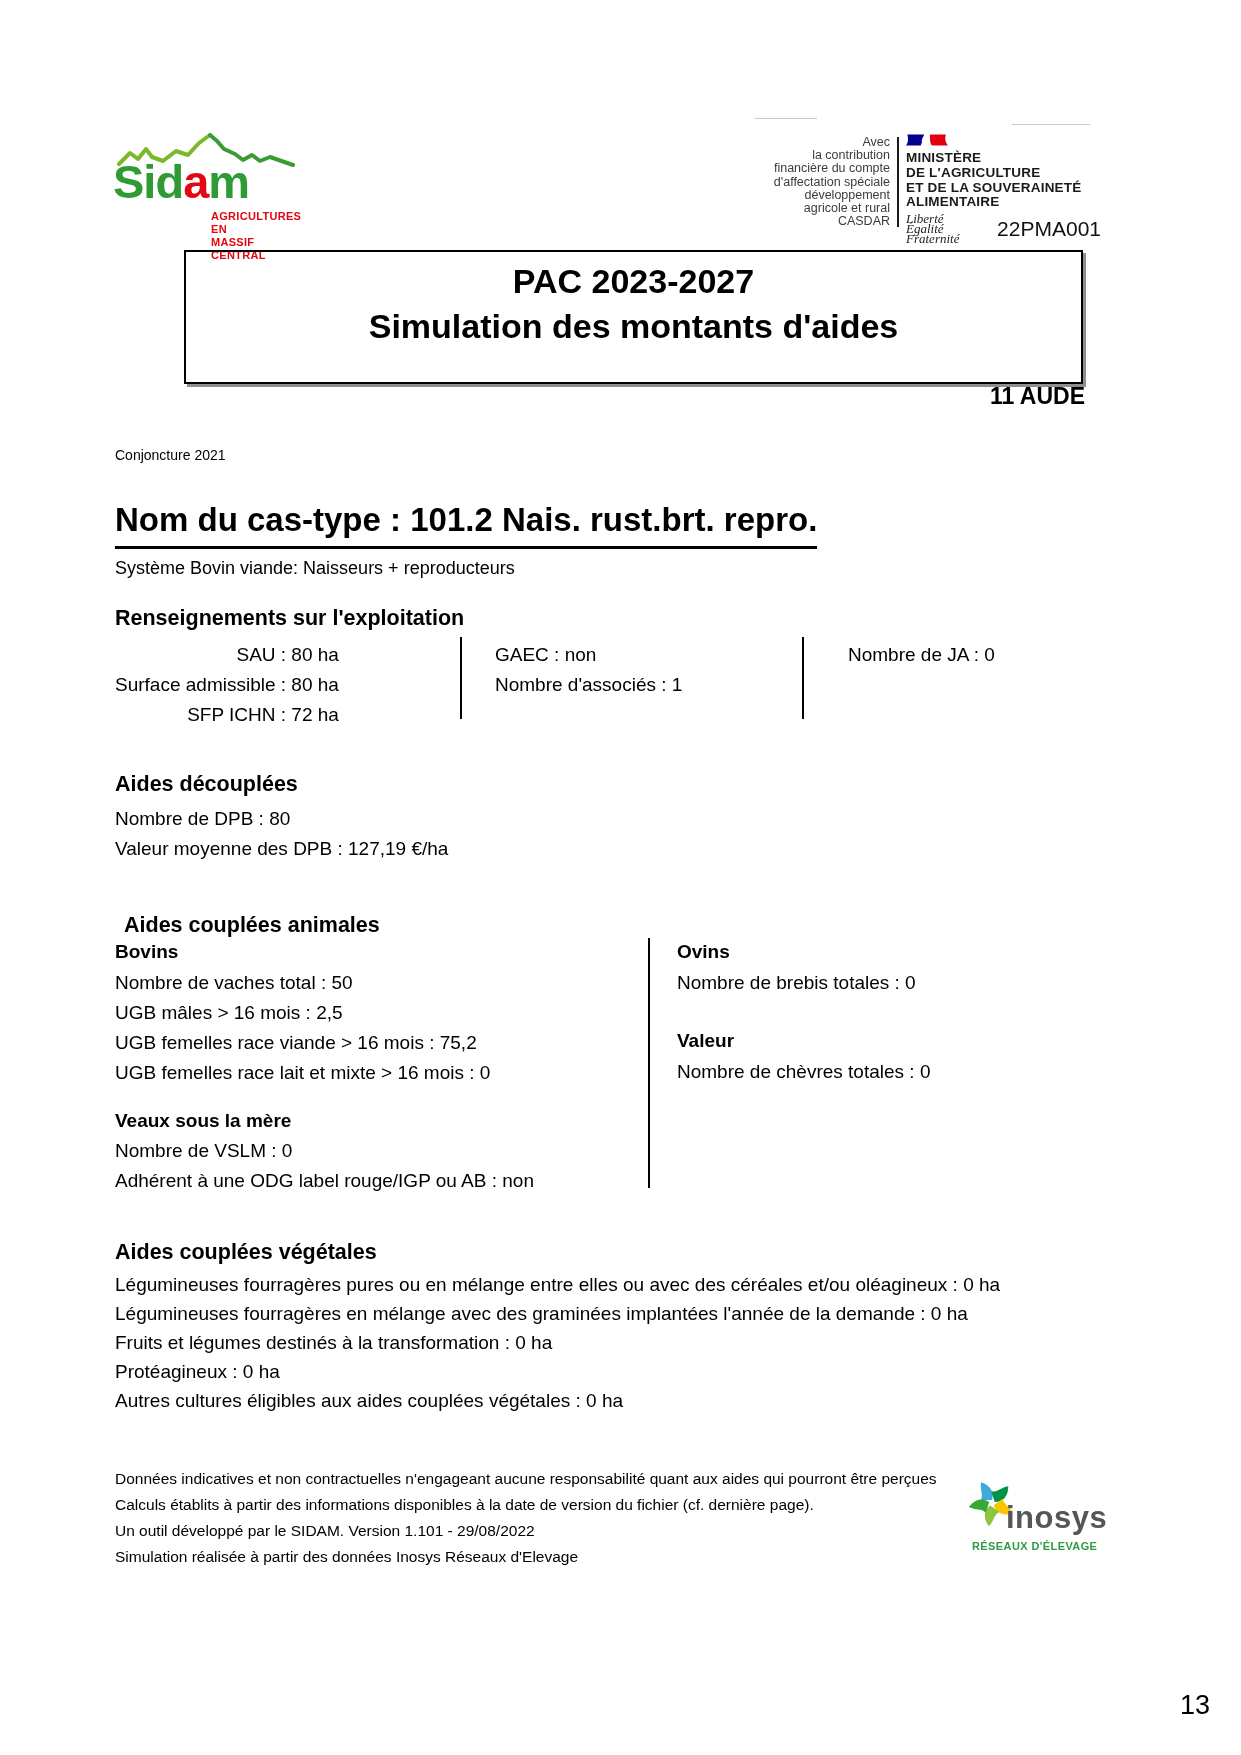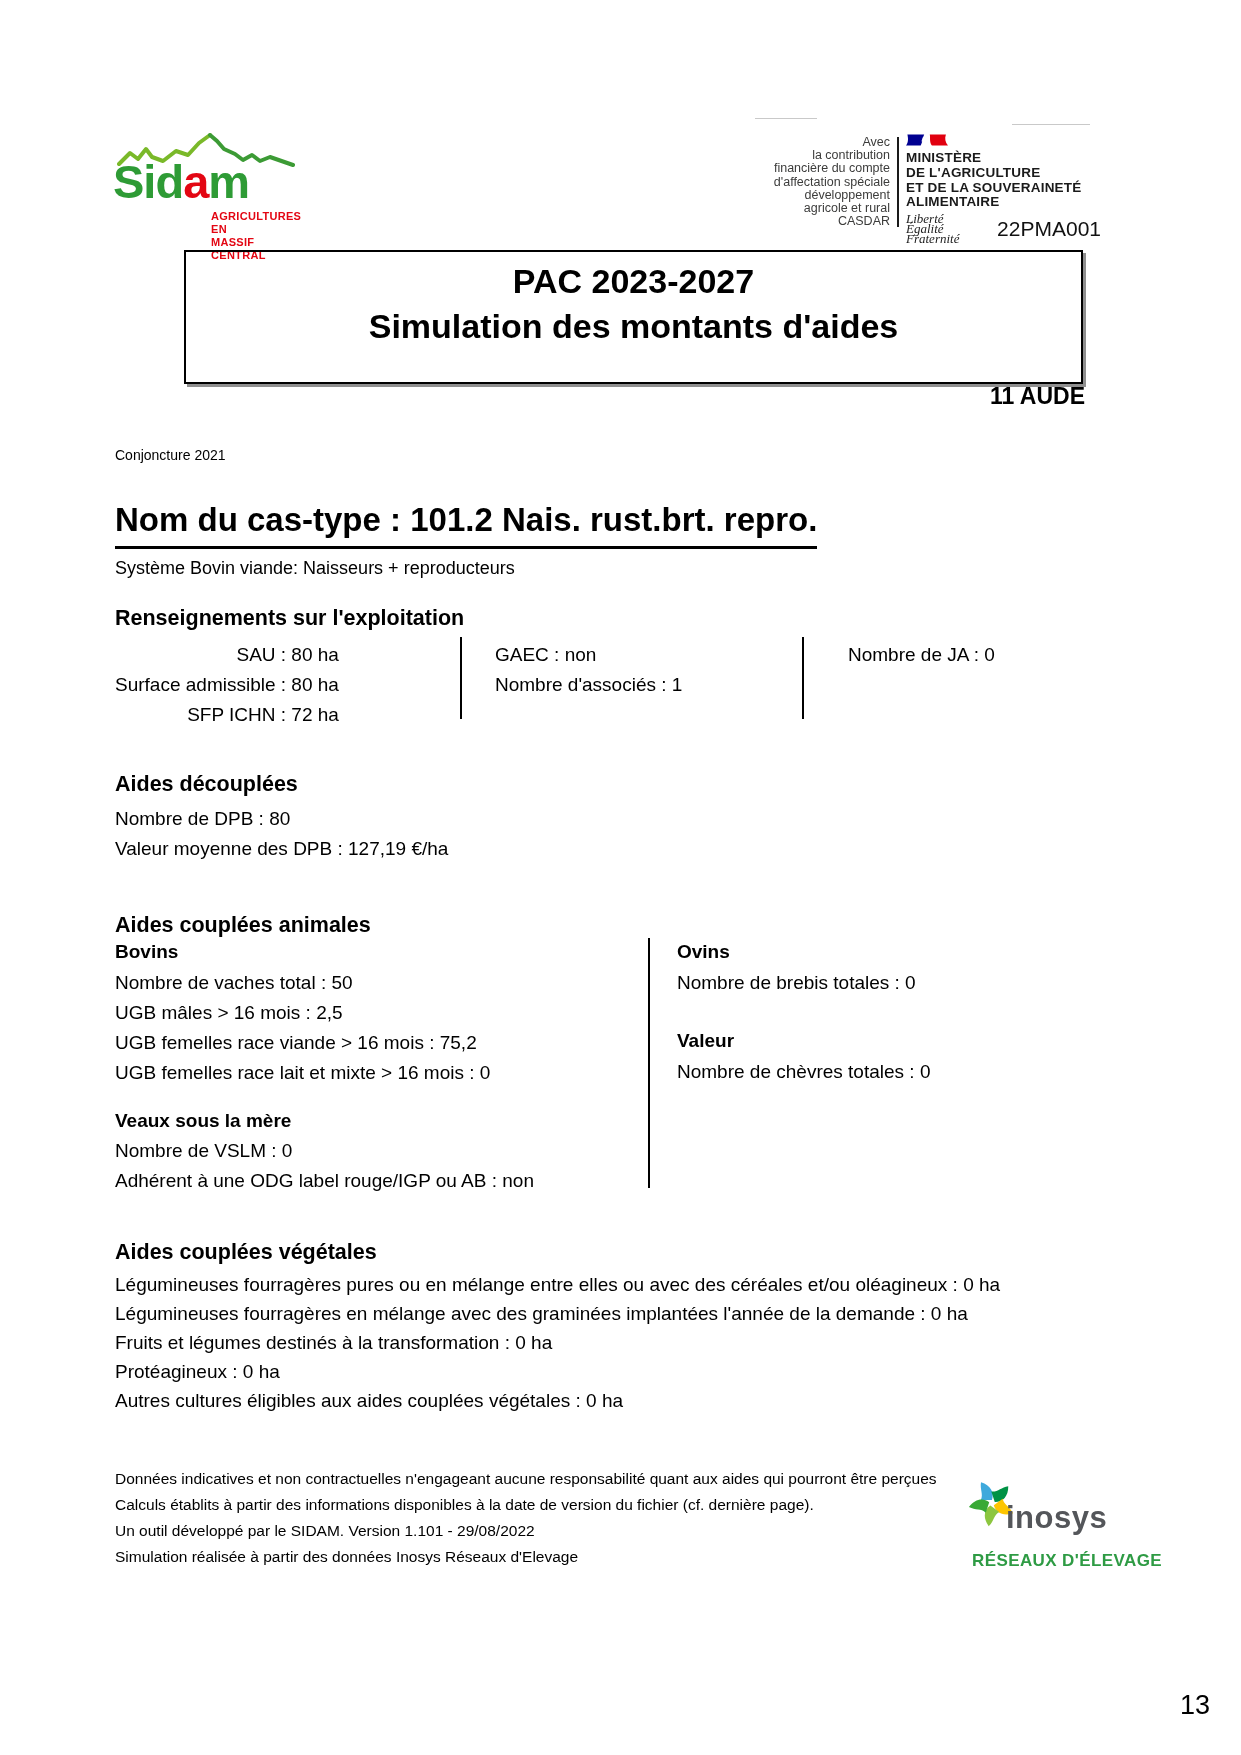--- a/index.html
+++ b/index.html
@@ -65,21 +65,21 @@
   .exp-div2 { left: 802px; top: 637px; height: 82px; }
   .exp-col1 { left: 115px; top: 640px; text-align: right; }
   .exp-col2 { left: 495px; top: 640px; }
   .exp-col3 { left: 848px; top: 640px; }
 
   
   .h-decouplees { left: 115px; top: 772px; }
   .decouplees-lines { left: 115px; top: 804px; }
 
   
-  .h-animales { left: 115px; top: 913px; }
+  .h-animales { left: 124px; top: 913px; }
   .anim-div { left: 648px; top: 938px; height: 250px; }
   .bovins-h { left: 115px; top: 941px; }
   .bovins-lines { left: 115px; top: 968px; }
   .veaux-h { left: 115px; top: 1110px; }
   .veaux-lines { left: 115px; top: 1136px; }
   .ovins-h { left: 677px; top: 941px; }
   .ovins-lines { left: 677px; top: 968px; }
   .caprins-h { left: 677px; top: 1030px; }
   .caprins-lines { left: 677px; top: 1057px; }
 
@@ -88,21 +88,21 @@
   .veg-lines { left: 115px; top: 1270px; }
   .veg-lines .body-line { line-height: 29px; }
 
   
   .footer { left: 115px; top: 1466px; width: 845px; overflow: hidden; }
   .footer-line { font-size: 15.5px; line-height: 26px; white-space: nowrap; }
 
   .inosys { left: 958px; top: 1466px; width: 165px; height: 105px; }
   .inosys-pinwheel { position: absolute; left: 8px; top: 8px; }
   .inosys-word { position: absolute; left: 48px; top: 36px; font-size: 31px; font-weight: bold; letter-spacing: 0.5px; color: #54565A; line-height: 1; }
-  .inosys-sub { position: absolute; left: 14px; top: 74px; font-size: 17px; font-weight: bold; letter-spacing: 0.4px; color: #2E9B44; white-space: nowrap; margin-top: 11px; }
+  .inosys-sub { position: absolute; left: 14px; top: 74px; font-size: 11px; font-weight: bold; letter-spacing: 0.4px; color: #2E9B44; white-space: nowrap; }
 
   .pagenum { left: 1100px; top: 1690px; width: 110px; text-align: right; font-size: 27px; }
 </style>
 </head>
 <body>
 
 <div class="page">
 
   <div class="abs sidam">
     <svg class="sidam-mountain" width="178" height="40" viewBox="0 0 178 40">

